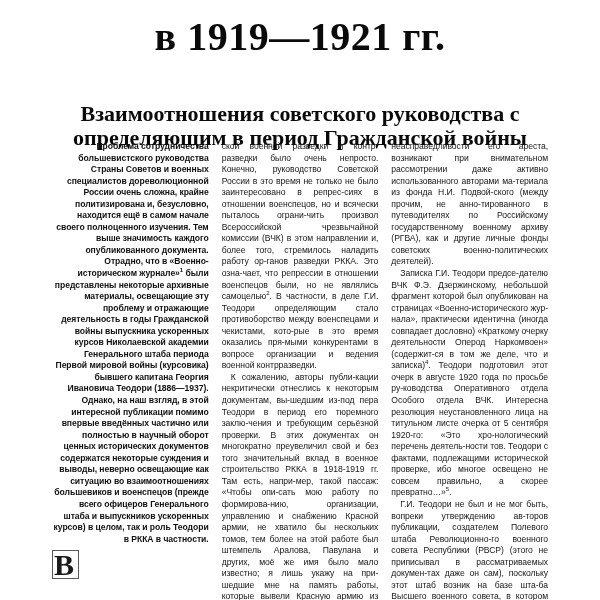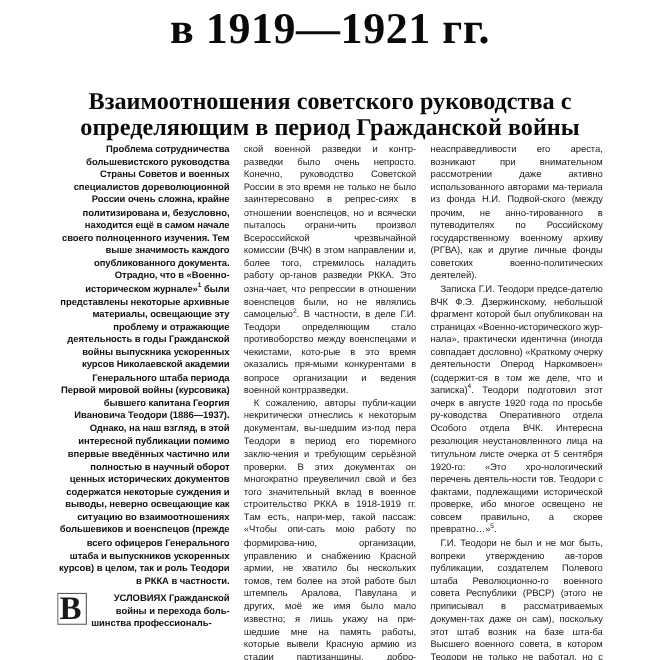--- a/index.html
+++ b/index.html
@@ -25,21 +25,21 @@
   }
 
   
   .main-title {
     font-family: "Liberation Serif", serif;
     font-weight: bold;
     font-size: 40px;
     line-height: 44px;
     text-align: center;
     letter-spacing: 0.5px;
-    margin: 0;
+    margin: 11px;
     padding-top: 4px;
     color: #0a0a0a;
   }
 
   .subtitle {
     font-family: "Liberation Serif", serif;
     font-weight: bold;
     font-size: 22px;
     line-height: 24px;
     text-align: center;
@@ -138,21 +138,21 @@
     <span>Взаимоотношения советского руководства с</span><br>
     <span>определяющим в период Гражданской войны</span>
   </h2>
 
   <div class="columns">
 
     <div class="col col-lead">
       <p><span>Проблема сотрудничества большевистского руководства Страны Советов и военных специалистов дореволюционной России очень сложна, крайне политизирована и, безусловно, находится ещё в самом начале своего полноценного изучения. Тем выше значимость каждого опубликованного документа. Отрадно, что в «Военно-историческом журнале»</span><sup>1</sup><span> были представлены некоторые архивные материалы, освещающие эту проблему и отражающие деятельность в годы Гражданской войны выпускника ускоренных курсов Николаевской академии Генерального штаба периода Первой мировой войны (курсовика) бывшего капитана Георгия Ивановича Теодори (1886—1937).</span></p>
       <p>Однако, на наш взгляд, в этой интересной публикации помимо впервые введённых частично или полностью в научный оборот ценных исторических документов содержатся некоторые суждения и выводы, неверно освещающие как ситуацию во взаимоотношениях большевиков и военспецов (прежде всего офицеров Генерального штаба и выпускников ускоренных курсов) в целом, так и роль Теодори в РККА в частности.</p>
 
-      <p class="dropcap-para"><span class="dropcap">В</span><span>УСЛОВИЯХ Гражданской войны и перехода боль-шинства профессиональ-</span></p>
+      <p class="dropcap-para"><span class="dropcap">В</span></p>
     </div>
 
     <div class="col col-body">
       <p><span>ской военной разведки и контр-разведки было очень непросто. Конечно, руководство Советской России в это время не только не было заинтересовано в репрес-сиях в отношении военспецов, но и всячески пыталось ограни-чить произвол Всероссийской чрезвычайной комиссии (ВЧК) в этом направлении и, более того, стремилось наладить работу ор-ганов разведки РККА. Это озна-чает, что репрессии в отношении военспецов были, но не являлись самоцелью</span><sup>2</sup><span>. В частности, в деле Г.И. Теодори определяющим стало противоборство между военспецами и чекистами, кото-рые в это время оказались пря-мыми конкурентами в вопросе организации и ведения военной контрразведки.</span></p>
       <p class="indent">К сожалению, авторы публи-кации некритически отнеслись к некоторым документам, вы-шедшим из-под пера Теодори в период его тюремного заклю-чения и требующим серьёзной проверки. В этих документах он многократно преувеличил свой и без того значительный вклад в военное строительство РККА в 1918-1919 гг. Там есть, напри-мер, такой пассаж: «Чтобы опи-сать мою работу по формирова-нию, организации, управлению и снабжению Красной армии, не хватило бы нескольких томов, тем более на этой работе был штемпель Аралова, Павулана и других, моё же имя было мало известно; я лишь укажу на при-шедшие мне на память работы, которые вывели Красную армию из стадии партизанщины, добро-вольчества и мелких сборных от-рядиков в ту мощную силу, какую</p>
     </div>
 
     <div class="col col-body">
       <p>неасправедливости его ареста, возникают при внимательном рассмотрении даже активно использованного авторами ма-териала из фонда Н.И. Подвой-ского (между прочим, не анно-тированного в путеводителях по Российскому государственному военному архиву (РГВА), как и другие личные фонды советских военно-политических деятелей).</p>
       <p class="indent"><span>Записка Г.И. Теодори предсе-дателю ВЧК Ф.Э. Дзержинскому, небольшой фрагмент которой был опубликован на страницах «Военно-исторического жур-нала», практически идентична (иногда совпадает дословно) «Краткому очерку деятельности Оперод Наркомвоен» (содержит-ся в том же деле, что и записка)</span><sup>4</sup><span>. Теодори подготовил этот очерк в августе 1920 года по просьбе ру-ководства Оперативного отдела Особого отдела ВЧК. Интересна резолюция неустановленного лица на титульном листе очерка от 5 сентября 1920-го: «Это хро-нологический перечень деятель-ности тов. Теодори с фактами, подлежащими исторической проверке, ибо многое освещено не совсем правильно, а скорее превратно…»</span><sup>5</sup><span>.</span></p>

